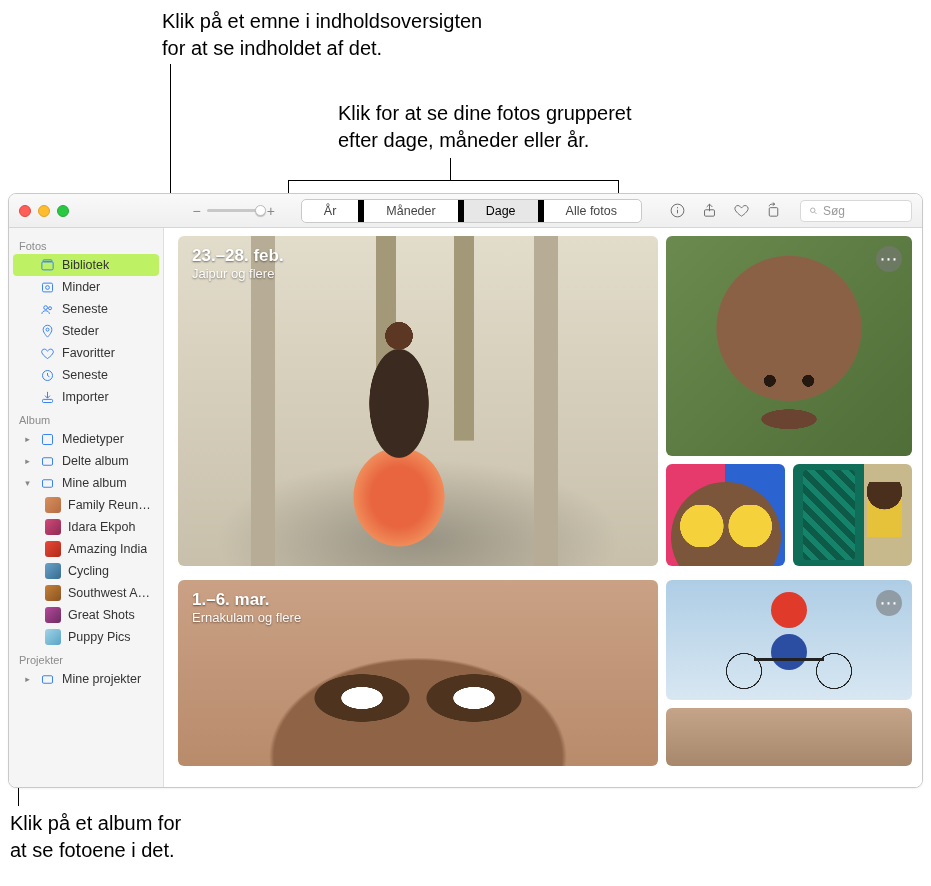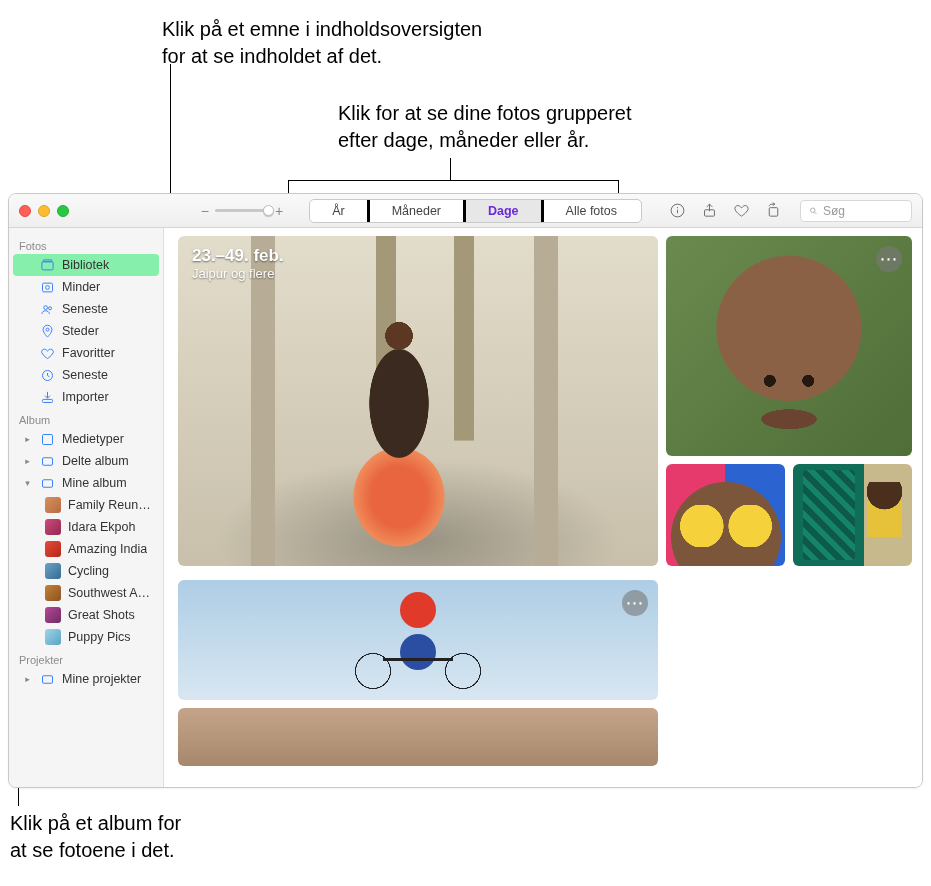--- a/index.html
+++ b/index.html
@@ -65,25 +65,25 @@
   .slider-track { width:54px; height:3px; background:#c8c8c8; border-radius:2px; position:relative;}
   .slider-knob { position:absolute; left:48px; top:-4px; width:11px; height:11px; border-radius:50%; background:#fff; border:1px solid #bbb; box-shadow:0 1px 1px rgba(0,0,0,.2);}
 
   .seg-control {
     display:flex; margin-left:18px;
     border:1px solid #c9c9c9; border-radius:5px; overflow:hidden;
     background:#fff;
   }
   .seg-item {
     font-size:12.5px; color:#444; padding:4px 22px;
-    border-right:3px solid #000000;
+    border-right:6px solid #000000;
     cursor:pointer;
   }
   .seg-item:last-child { border-right:none; padding-right:24px;}
-  .seg-item.active { background:#e7e7e7; color:#6d28d9; font-weight:700;}
+  .seg-item.active { background:#e7e7e7; color:#000000; font-weight:400;}
 
   .tool-icons { display:flex; gap:14px; margin-left:18px; align-items:center;}
   .tool-icons .icon { width:18px; height:18px; display:flex; align-items:center; justify-content:center; color:#6d6d6d; cursor:pointer;}
   .tool-icons svg { width:17px; height:17px; stroke:#6d6d6d; fill:none; stroke-width:1.4;}
 
   .search-box {
     display:flex; align-items:center; gap:5px;
     border:1px solid #d8d8d8; border-radius:4px;
     padding:2px 8px; margin-left:10px; width:112px; height:22px;
     background:#fff;
@@ -105,21 +105,21 @@
   .sb-section-title {
     color:#8b8b8b; font-size:11px; font-weight:500;
     padding:6px 10px 2px;
   }
   .sb-item {
     display:flex; align-items:center; gap:7px;
     padding:3px 8px 3px 10px;
     color:#333; cursor:pointer;
     border-radius:4px; margin:0 4px;
   }
-  .sb-item.selected { background:#86efac; }
+  .sb-item.selected { background:#bef264; }
   .sb-item .disclosure {
     width:9px; color:#868686; font-size:9px; flex:0 0 9px; text-align:center;
   }
   .sb-item .no-disclosure { width:9px; flex:0 0 9px;}
   .sb-item .icon { width:16px; height:16px; flex:0 0 16px; display:flex; align-items:center; justify-content:center;}
   .sb-item .icon svg { width:15px; height:15px; fill:none; stroke:#3b82f6; stroke-width:1.6;}
   .sb-item .label { white-space:nowrap; overflow:hidden; text-overflow:ellipsis;}
   .sb-sub { padding-left:16px;}
   .sb-album-thumb {
     width:16px; height:16px; border-radius:3px; flex:0 0 16px;
@@ -282,21 +282,21 @@
   .th-india  { background:linear-gradient(135deg,#e64a3a,#b22818);}
   .th-cycling{ background:linear-gradient(135deg,#6aa3c8,#376b90);}
   .th-sw     { background:linear-gradient(135deg,#c4803a,#8a5420);}
   .th-great  { background:linear-gradient(135deg,#b54a9a,#6e2a63);}
   .th-puppy  { background:linear-gradient(135deg,#a0d4e8,#5aa4c4);}
 
 </style>
 </head>
 <body>
 
-<div class="callout" style="left:162px; top:16px;">Klik på et emne i indholdsoversigten
+<div class="callout" style="left:162px; top:8px;">Klik på et emne i indholdsoversigten
 for at se indholdet af det.</div>
 <div class="callout" style="left:338px; top:100px;">Klik for at se dine fotos grupperet
 efter dage, måneder eller år.</div>
 <div class="callout" style="left:10px;  top:810px;">Klik på et album for
 at se fotoene i det.</div>
 
 <div class="callout-line" style="left:170px; top:64px; width:1px; height:130px;"></div>
 <div class="callout-line" style="left:153px; top:194px; width:10px; height:1px;"></div>
 <div class="callout-line" style="left:170px; top:393px; width:1px; height:258px;"></div>
 <div class="callout-line" style="left:153px; top:651px; width:18px; height:1px;"></div>
@@ -528,38 +528,44 @@
         <span class="label">Mine projekter</span>
       </div>
     </div>
 
     <div class="content">
 
       <div class="day-group">
         <div class="day-row">
           <div class="tile g1-main photo-dancer">
             <div class="overlay-title">
-              <div class="range">23.–49. feb.</div>
+              <div class="range">23.–28. feb.</div>
               <div class="loc">Jaipur og flere</div>
             </div>
           </div>
           <div class="g1-right">
             <div class="tile photo-woman">
               <div class="more-btn">⋯</div>
             </div>
             <div class="g1-right-bottom">
               <div class="tile photo-sunglasses"></div>
               <div class="tile photo-door"></div>
             </div>
           </div>
         </div>
       </div>
 
       <div class="day-group" style="padding-top:14px;">
         <div class="day-row">
+          <div class="tile g2-main photo-eyes">
+            <div class="overlay-title">
+              <div class="range">1.–6. mar.</div>
+              <div class="loc">Ernakulam og flere</div>
+            </div>
+          </div>
           <div class="g2-right">
             <div class="tile photo-bmx">
               <div class="more-btn">⋯</div>
             </div>
             <div class="tile photo-kid"></div>
           </div>
         </div>
       </div>
 
     </div>

